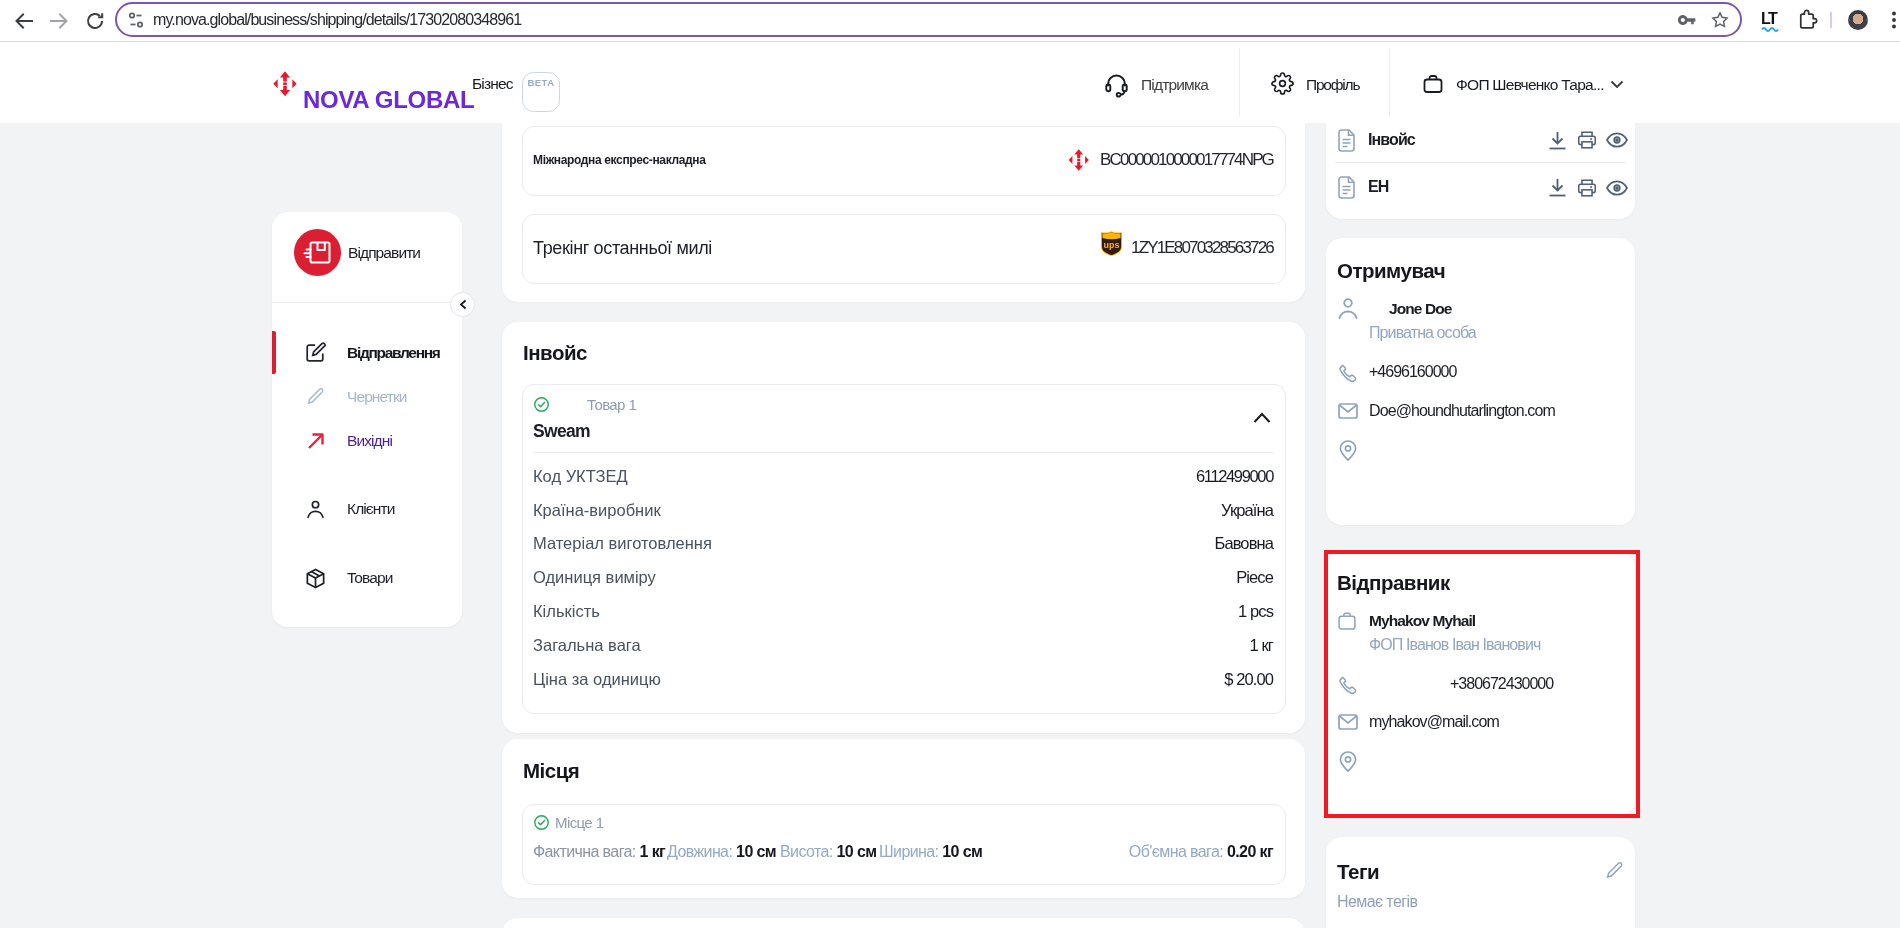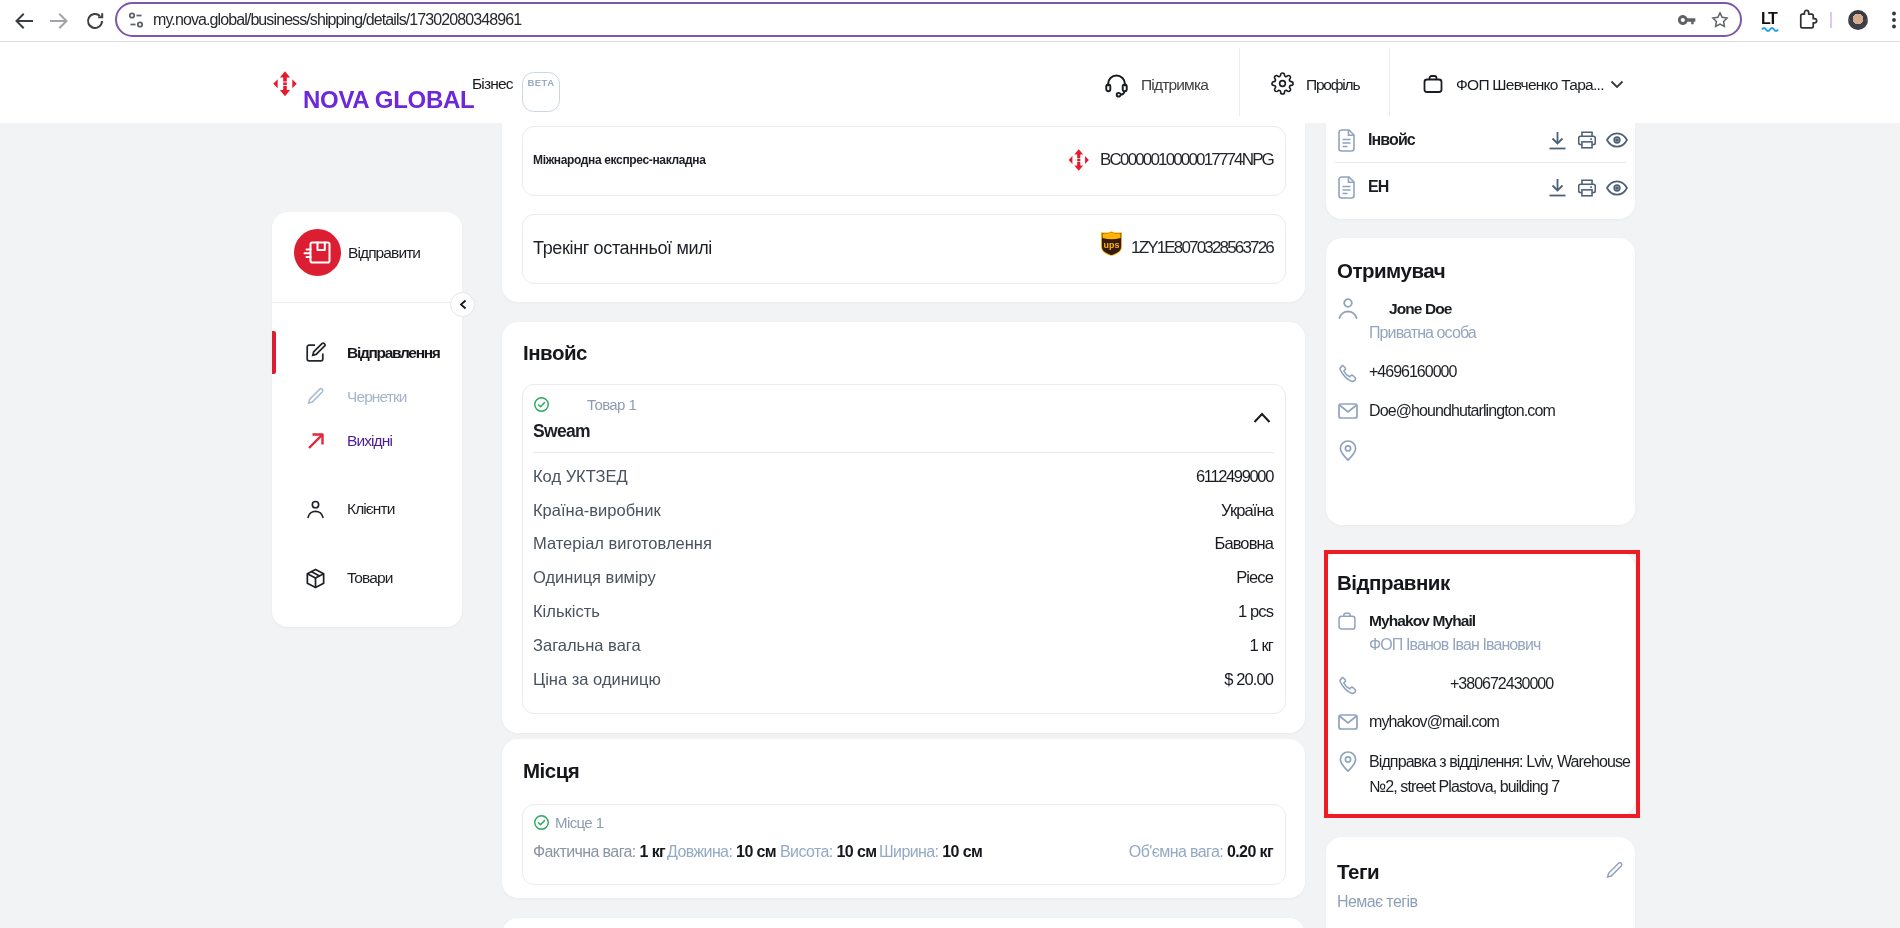--- a/index.html
+++ b/index.html
@@ -237,21 +237,20 @@
           <path d="M2 2.5l8 6.5 8-6.5"></path>
         </g>
       </svg>
 <div class="abs cy t-body" style="left:1369px;top:722px;">myhakov@mail.com</div>
 <svg class="abs pinicon2" style="left:1339px;top:751px;" width="18" height="21" viewBox="0 0 18 21">
         <g fill="none" stroke="#8fa3bd" stroke-width="1.7">
           <path d="M9 20.2C4.5 15.7 1.4 12.2 1.4 8.6a7.6 7.6 0 0 1 15.2 0c0 3.6-3.1 7.1-7.6 11.6z"></path>
           <circle cx="9" cy="8.4" r="2.6"></circle>
         </g>
       </svg>
-<div class="abs t-body" style="left:1369px;top:750px;line-height:24.5px;">Відправка з відділення: Lviv, Warehouse<br>№2, street Plastova, building 7</div>
 <div class="abs" style="left:1324px;top:550px;width:316px;height:268px;border:4px solid #ed1b24;box-sizing:border-box;"></div>
 
 <div class="card" style="left:1326px;top:837px;width:309px;height:120px;"></div>
 <div class="abs cy t-title" style="left:1337px;top:872px;">Теги</div>
 <svg class="abs" style="left:1605px;top:861px;" width="20" height="20" viewBox="0 0 24 24" fill="none" stroke="#8fa3bd" stroke-width="1.8">
         <path d="M16.5 2.5a2.3 2.3 0 0 1 3.2 3.2L7.5 18l-4.4 1.2L4.3 14.8z"></path>
       </svg>
 <div class="abs cy" style="left:1337px;top:902px;font-size:16px;color:#8e9fb8;letter-spacing:-.6px;">Немає тегів</div>
 
 </div>

